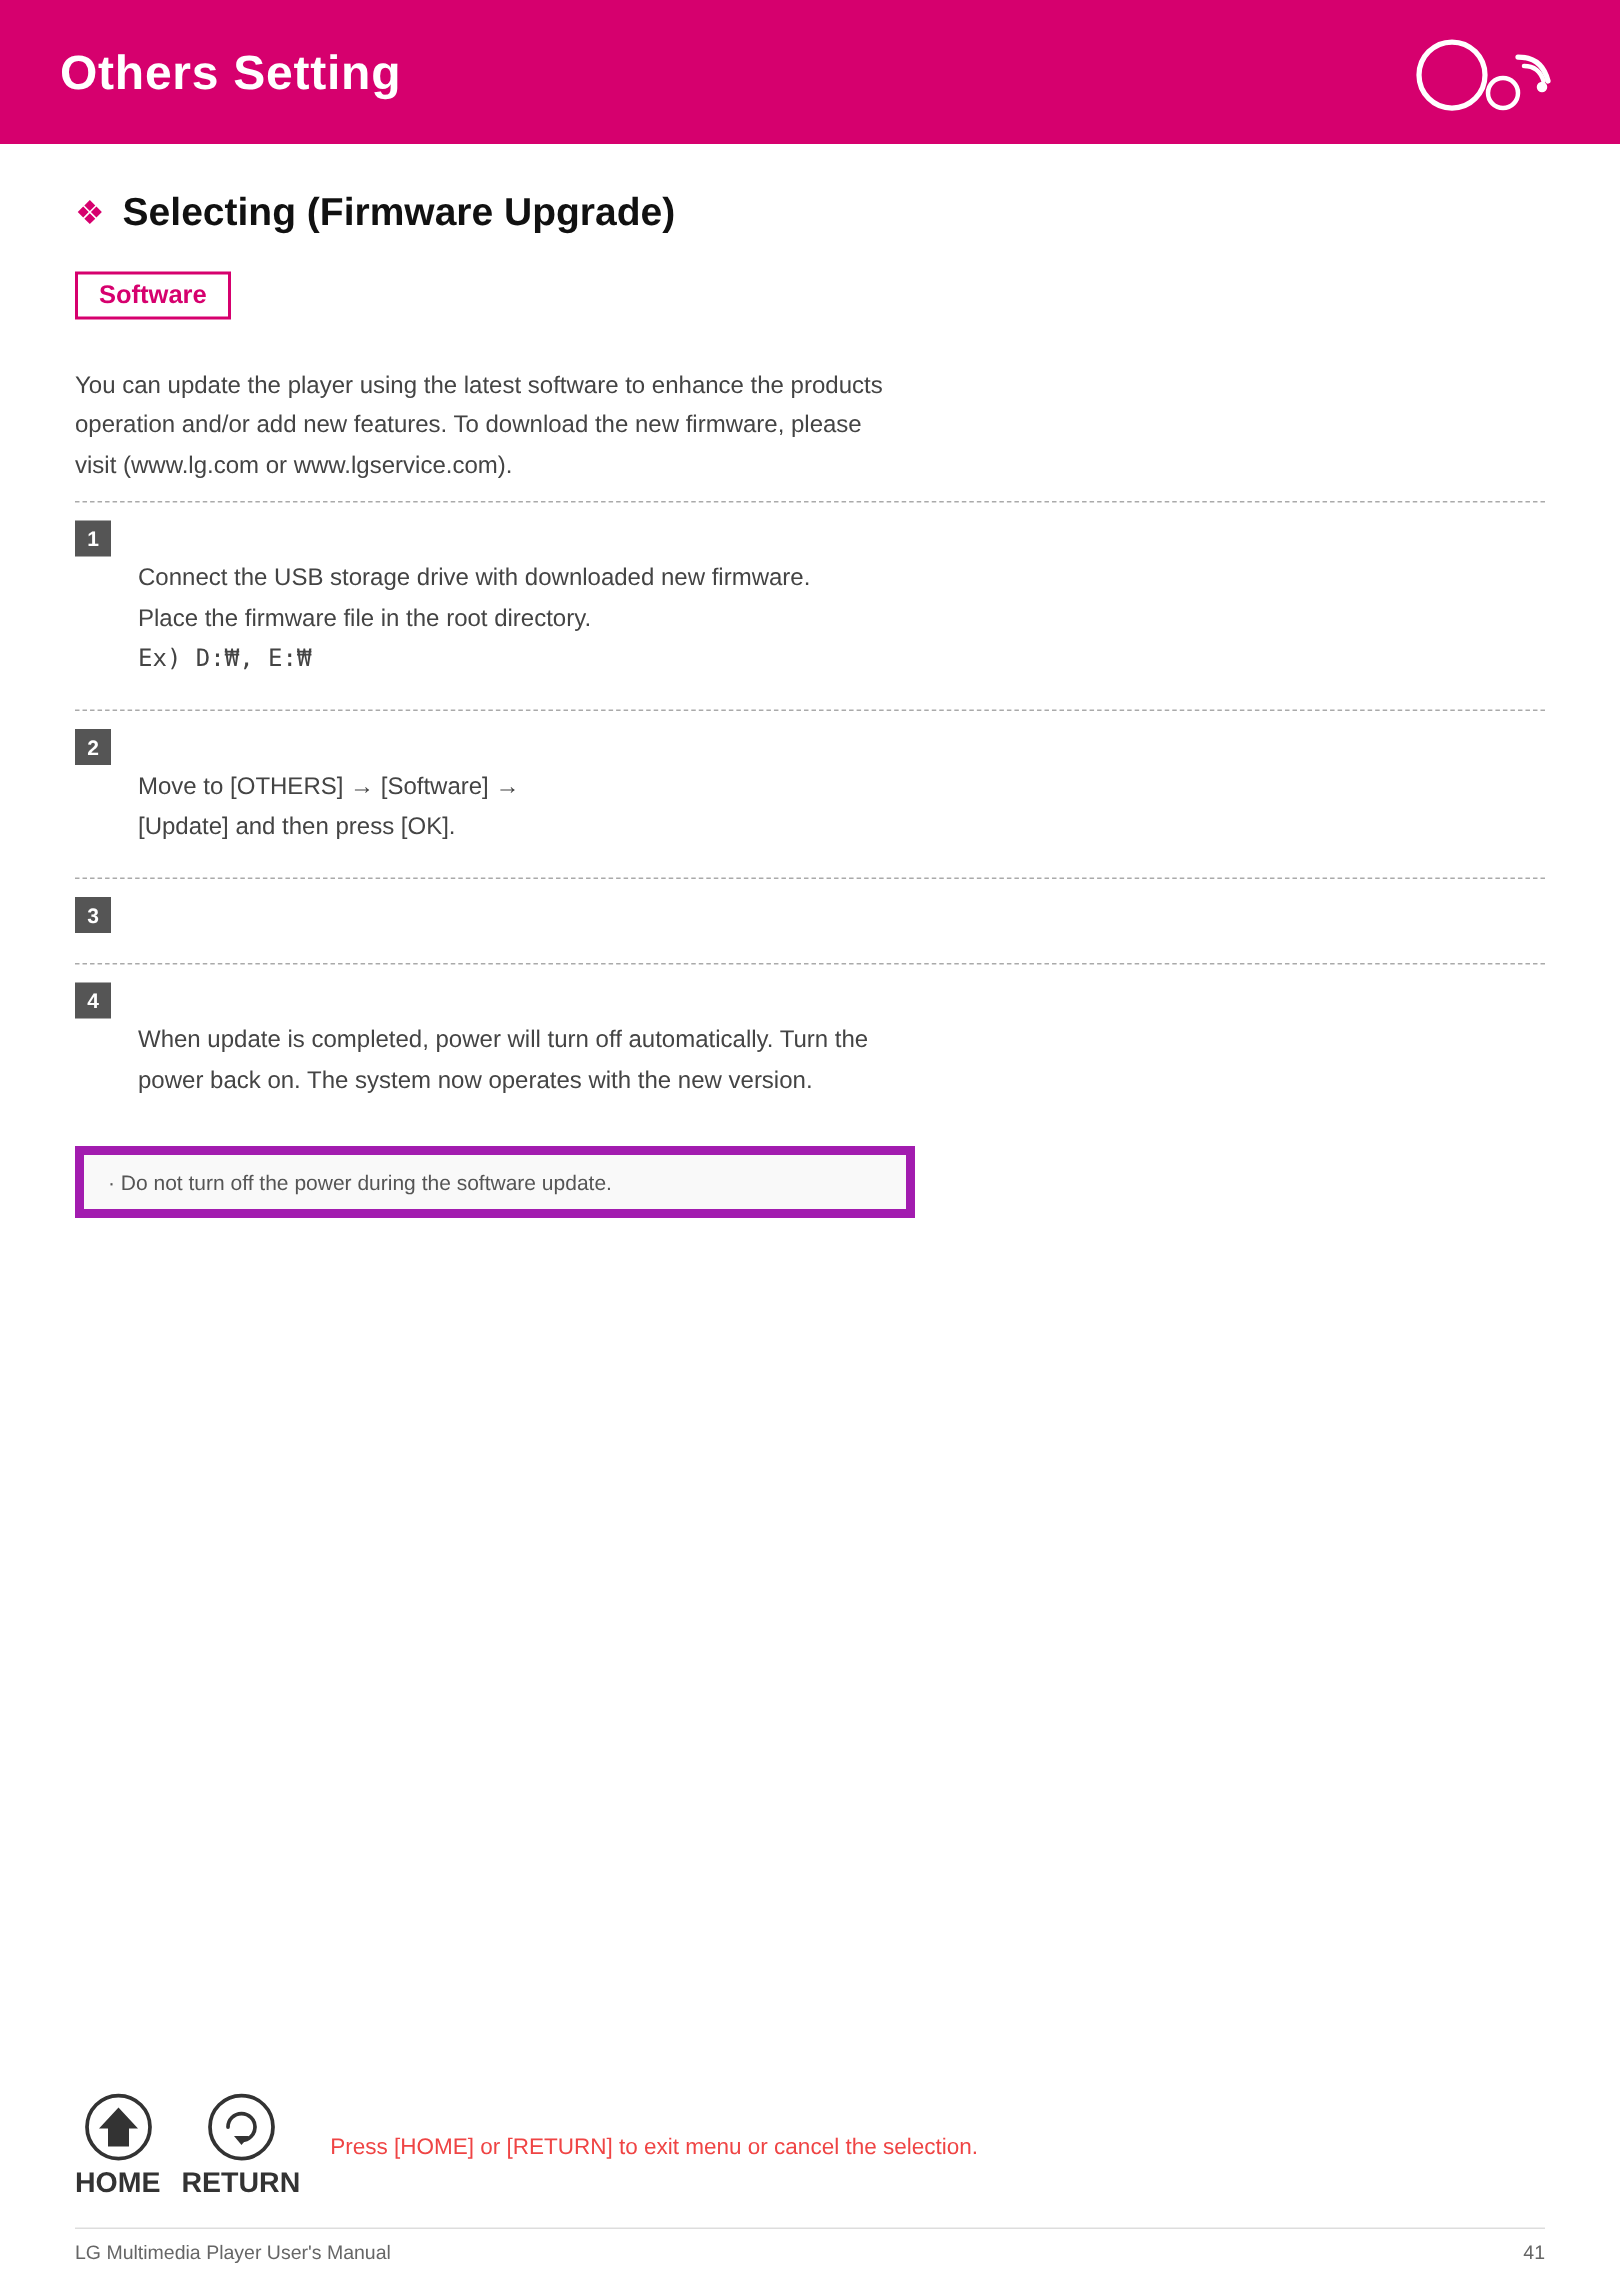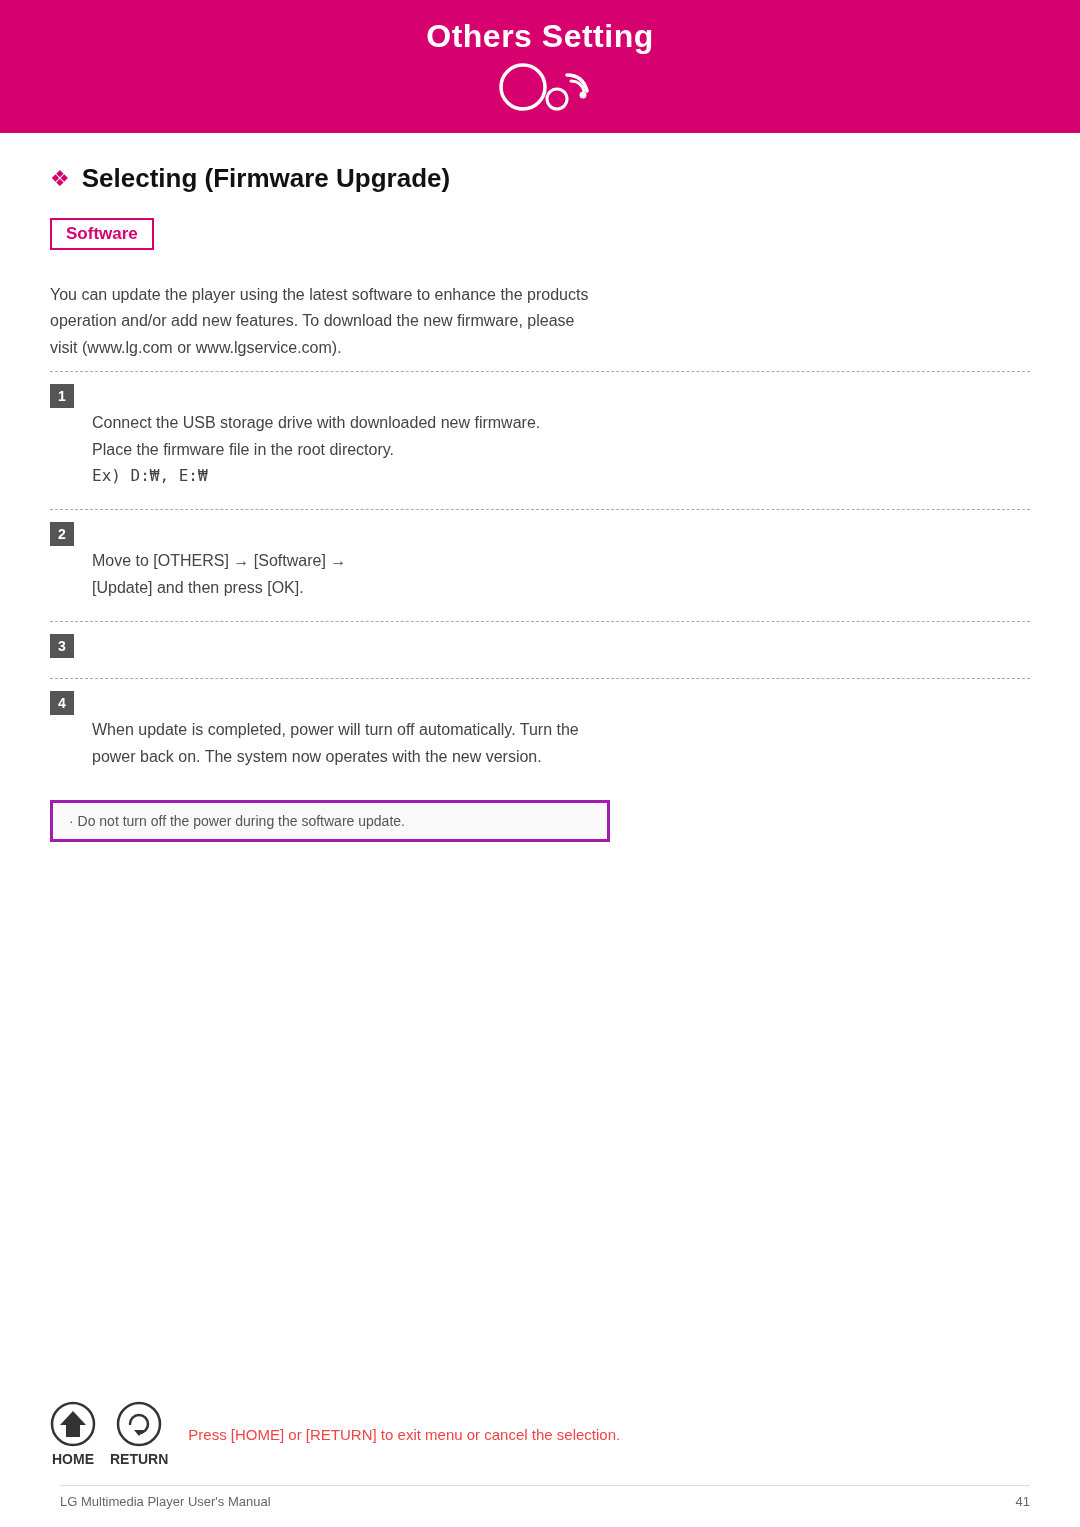--- a/index.html
+++ b/index.html
@@ -14,21 +14,20 @@
     }
 
     
     .header {
       background: #d6006e;
       padding: 18px 40px 18px 40px;
       display: flex;
       align-items: center;
       justify-content: space-between;
       position: relative;
-      flex-direction: column;
     }
 
     .header-title {
       color: #ffffff;
       font-size: 32px;
       font-weight: bold;
       letter-spacing: 0.5px;
     }
 
     
@@ -117,21 +116,21 @@
       margin-top: 28px;
     }
 
     .step-text .ex-code {
       font-family: monospace;
       font-size: 16px;
     }
 
     
     .note-box {
-      border: 3px solid #a21caf;
+      border: 6px solid #a21caf;
       background: #f9f9f9;
       padding: 10px 16px;
       font-size: 14px;
       color: #555;
       margin-top: 20px;
       max-width: 560px;
     }
 
     
     .footer-section {
@@ -151,21 +150,21 @@
     }
 
     .footer-icon-wrap {
       display: flex;
       flex-direction: column;
       align-items: center;
       gap: 4px;
     }
 
     .footer-icon-label {
-      font-size: 14px;
+      font-size: 19px;
       font-weight: bold;
       color: #333;
     }
 
     .home-icon-svg {
       width: 46px;
       height: 46px;
     }
 
     .return-icon-svg {
@@ -176,21 +175,21 @@
     .footer-text {
       font-size: 15px;
       color: #ef4444;
       flex: 1;
     }
 
     
     .page-footer {
       position: absolute;
       bottom: 18px;
-      left: 60px;
+      left: 50px;
       right: 50px;
       display: flex;
       justify-content: space-between;
       font-size: 13px;
       color: #666;
       border-top: 1px solid #ddd;
       padding-top: 8px;
     }
 
     

